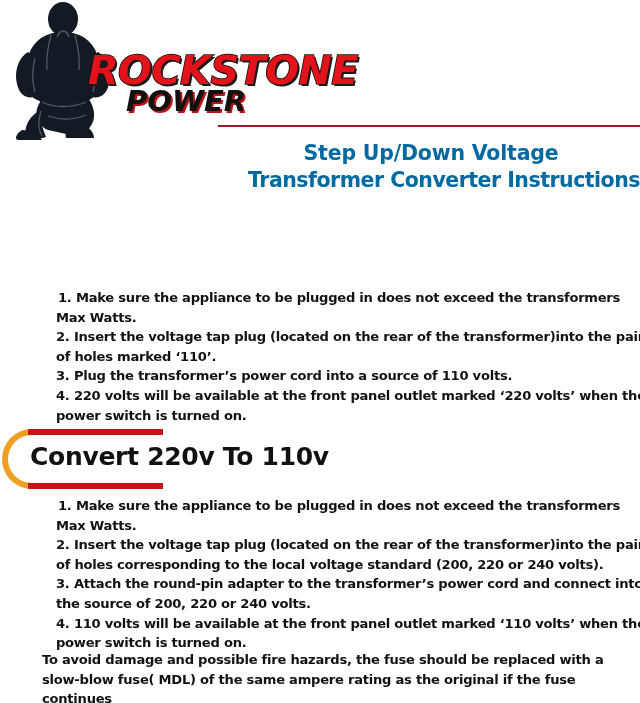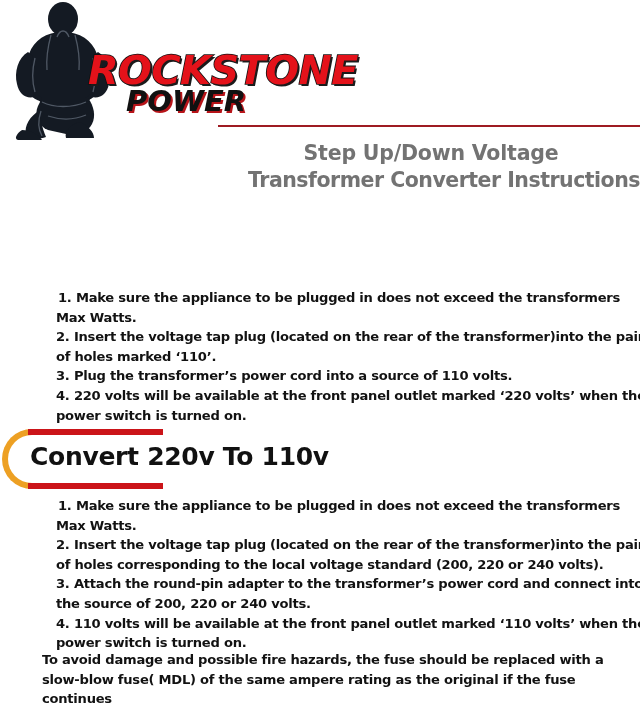--- a/index.html
+++ b/index.html
@@ -86,21 +86,21 @@
   }
   .doc-title {
     position: absolute;
     left: 222px;
     top: 140px;
     width: 418px;
     text-align: center;
     font-family: "DejaVu Sans", sans-serif;
     font-size: 20.5px;
     font-weight: bold;
-    color: #737373;
+    color: #0369a1;
     line-height: 27px;
     letter-spacing: -0.2px;
   }
   .doc-title .ln2 { letter-spacing: -0.5px; text-align: right; }
 
   
   .section-head {
     position: absolute;
     left: 0;
     width: 560px;

